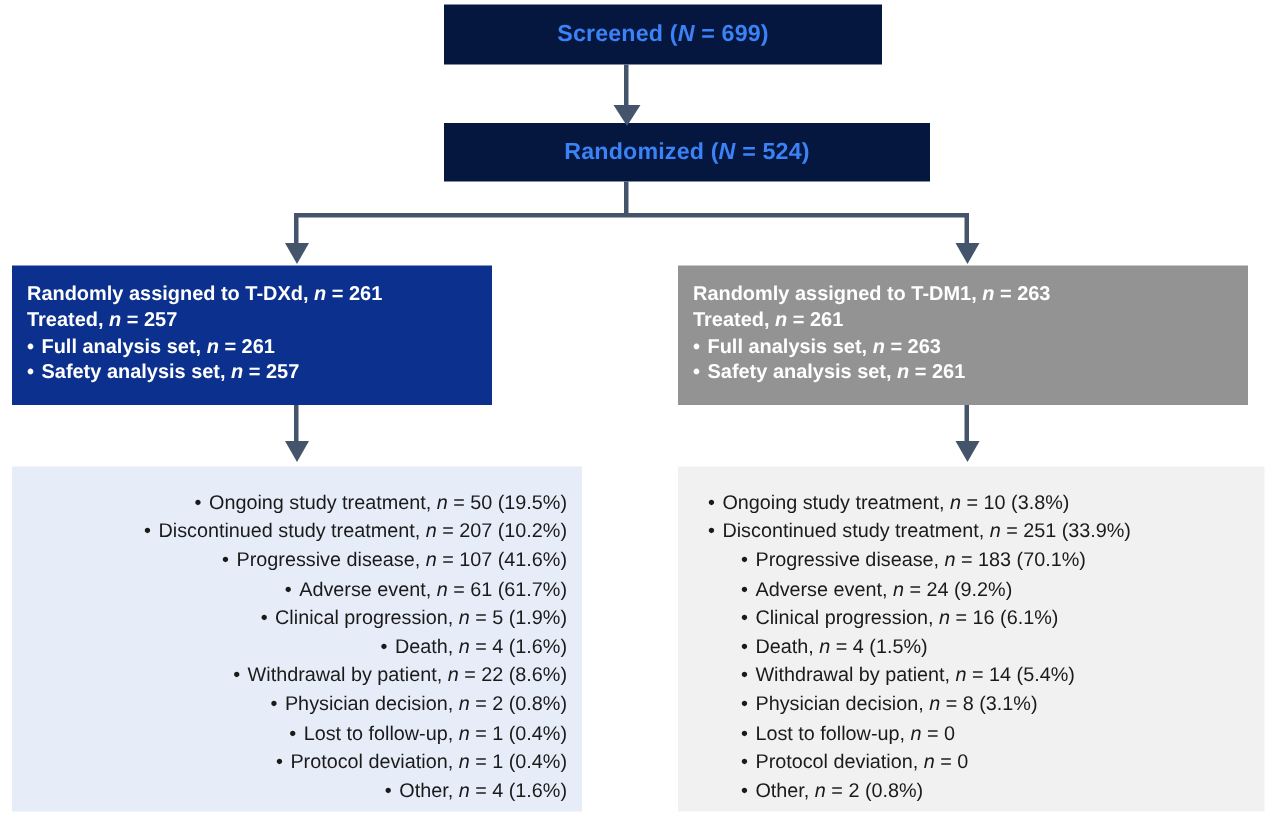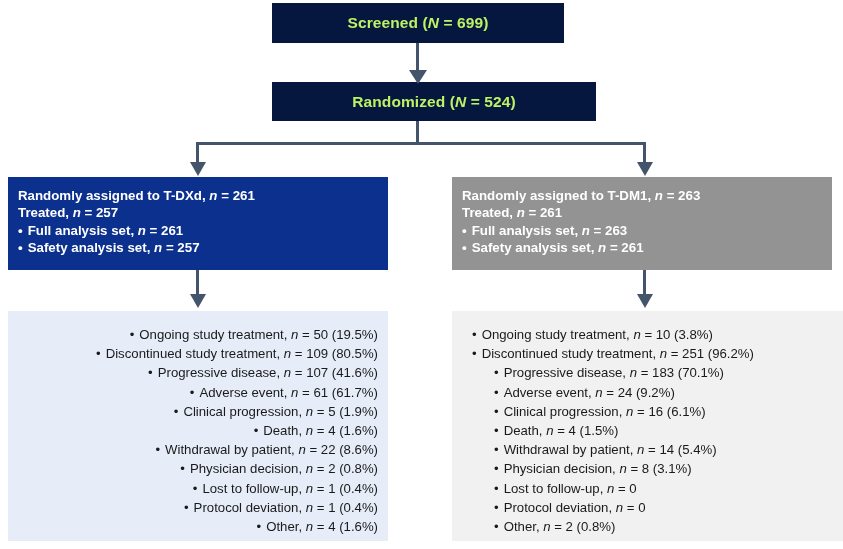--- a/index.html
+++ b/index.html
@@ -17,41 +17,42 @@
   }
 
   .node {
     position: absolute;
     box-sizing: border-box;
   }
 
   
   .box-top {
     background: #05173f;
-    color: #bef264;
+    color: #3b82f6;
     font-size: 15.5px;
     font-weight: bold;
     display: flex;
     align-items: center;
     justify-content: center;
     letter-spacing: 0.1px;
+    margin-left: 24px;
   }
   #screened-box { left: 272px; top: 3px; width: 292px; height: 40px; }
   #randomized-box { left: 272px; top: 82px; width: 324px; height: 39px; }
 
   
   .box-arm {
     color: #ffffff;
     font-size: 13.3px;
     font-weight: bold;
     padding: 10px 10px 8px 10px;
     line-height: 1.30;
   }
   #arm-left-box {
-    left: 8px; top: 177px; width: 380px; height: 93px;
+    left: 8px; top: 177px; width: 320px; height: 93px;
     background: #0b308e;
   }
   #arm-right-box {
     left: 452px; top: 177px; width: 380px; height: 93px;
     background: #939393;
   }
   .arm-line { white-space: nowrap; }
 
   
   .panel {
@@ -142,34 +143,34 @@
   <polygon points="0,0 16,0 8,14" fill="#44546a"></polygon>
 </svg>
 
 <div class="ln" style="left:643px; top:270px; width:3px; height:29px;"></div>
 <svg class="arrowhead" style="left:637px; top:294px;" width="16" height="14" viewBox="0 0 16 14">
   <polygon points="0,0 16,0 8,14" fill="#44546a"></polygon>
 </svg>
 
 <div class="node panel" id="outcome-left-panel">
     <div class="li lvl1"><span class="bullet">•</span><span>Ongoing study treatment, </span><em>n</em><span> = 50 (19.5%)</span></div>
-    <div class="li lvl1"><span class="bullet">•</span><span>Discontinued study treatment, </span><em>n</em><span> = 109 (80.5%)</span></div>
+    <div class="li lvl1"><span class="bullet">•</span><span>Discontinued study treatment, </span><em>n</em><span> = 207 (10.2%)</span></div>
     <div class="li lvl2"><span class="bullet">•</span><span>Progressive disease, </span><em>n</em><span> = 107 (41.6%)</span></div>
     <div class="li lvl2"><span class="bullet">•</span><span>Adverse event, </span><em>n</em><span> = 61 (61.7%)</span></div>
     <div class="li lvl2"><span class="bullet">•</span><span>Clinical progression, </span><em>n</em><span> = 5 (1.9%)</span></div>
     <div class="li lvl2"><span class="bullet">•</span><span>Death, </span><em>n</em><span> = 4 (1.6%)</span></div>
     <div class="li lvl2"><span class="bullet">•</span><span>Withdrawal by patient, </span><em>n</em><span> = 22 (8.6%)</span></div>
     <div class="li lvl2"><span class="bullet">•</span><span>Physician decision, </span><em>n</em><span> = 2 (0.8%)</span></div>
     <div class="li lvl2"><span class="bullet">•</span><span>Lost to follow-up, </span><em>n</em><span> = 1 (0.4%)</span></div>
     <div class="li lvl2"><span class="bullet">•</span><span>Protocol deviation, </span><em>n</em><span> = 1 (0.4%)</span></div>
     <div class="li lvl2"><span class="bullet">•</span><span>Other, </span><em>n</em><span> = 4 (1.6%)</span></div>
   </div>
 <div class="node panel" id="outcome-right-panel">
     <div class="li lvl1"><span class="bullet">•</span><span>Ongoing study treatment, </span><em>n</em><span> = 10 (3.8%)</span></div>
-    <div class="li lvl1"><span class="bullet">•</span><span>Discontinued study treatment, </span><em>n</em><span> = 251 (96.2%)</span></div>
+    <div class="li lvl1"><span class="bullet">•</span><span>Discontinued study treatment, </span><em>n</em><span> = 251 (33.9%)</span></div>
     <div class="li lvl2"><span class="bullet">•</span><span>Progressive disease, </span><em>n</em><span> = 183 (70.1%)</span></div>
     <div class="li lvl2"><span class="bullet">•</span><span>Adverse event, </span><em>n</em><span> = 24 (9.2%)</span></div>
     <div class="li lvl2"><span class="bullet">•</span><span>Clinical progression, </span><em>n</em><span> = 16 (6.1%)</span></div>
     <div class="li lvl2"><span class="bullet">•</span><span>Death, </span><em>n</em><span> = 4 (1.5%)</span></div>
     <div class="li lvl2"><span class="bullet">•</span><span>Withdrawal by patient, </span><em>n</em><span> = 14 (5.4%)</span></div>
     <div class="li lvl2"><span class="bullet">•</span><span>Physician decision, </span><em>n</em><span> = 8 (3.1%)</span></div>
     <div class="li lvl2"><span class="bullet">•</span><span>Lost to follow-up, </span><em>n</em><span> = 0</span></div>
     <div class="li lvl2"><span class="bullet">•</span><span>Protocol deviation, </span><em>n</em><span> = 0</span></div>
     <div class="li lvl2"><span class="bullet">•</span><span>Other, </span><em>n</em><span> = 2 (0.8%)</span></div>
   </div>

